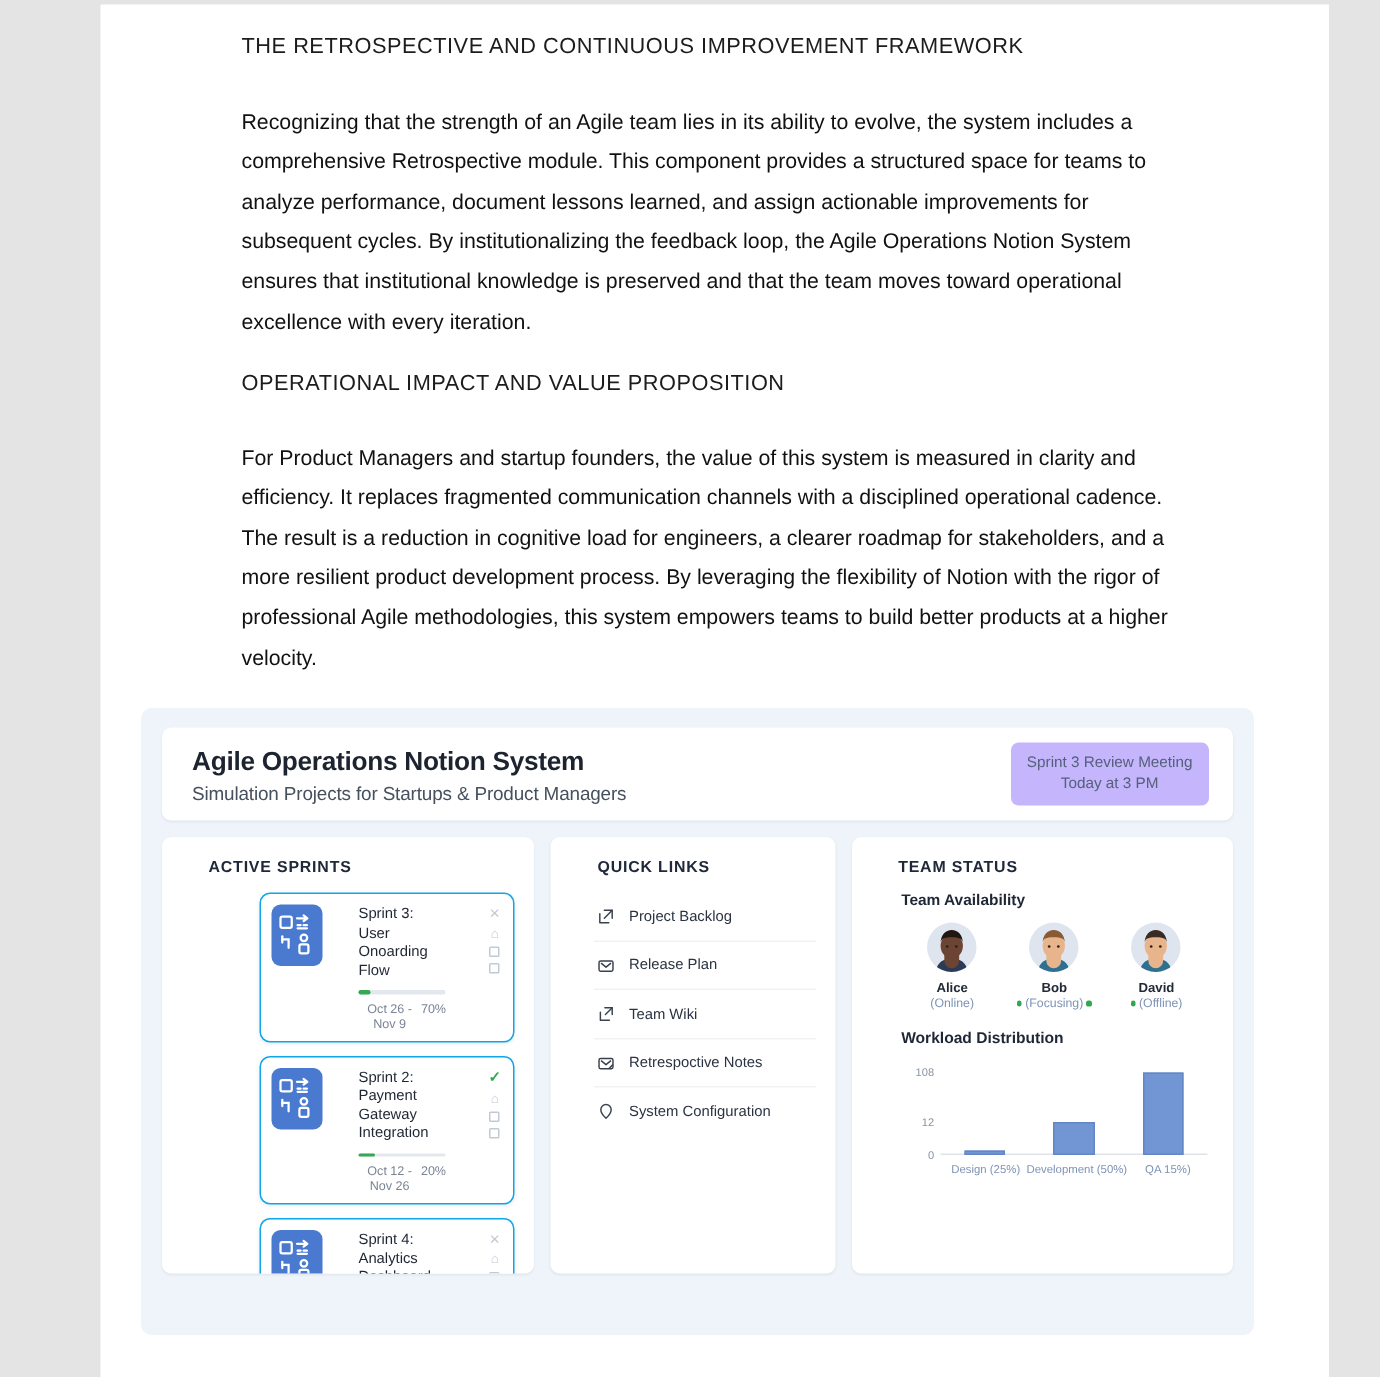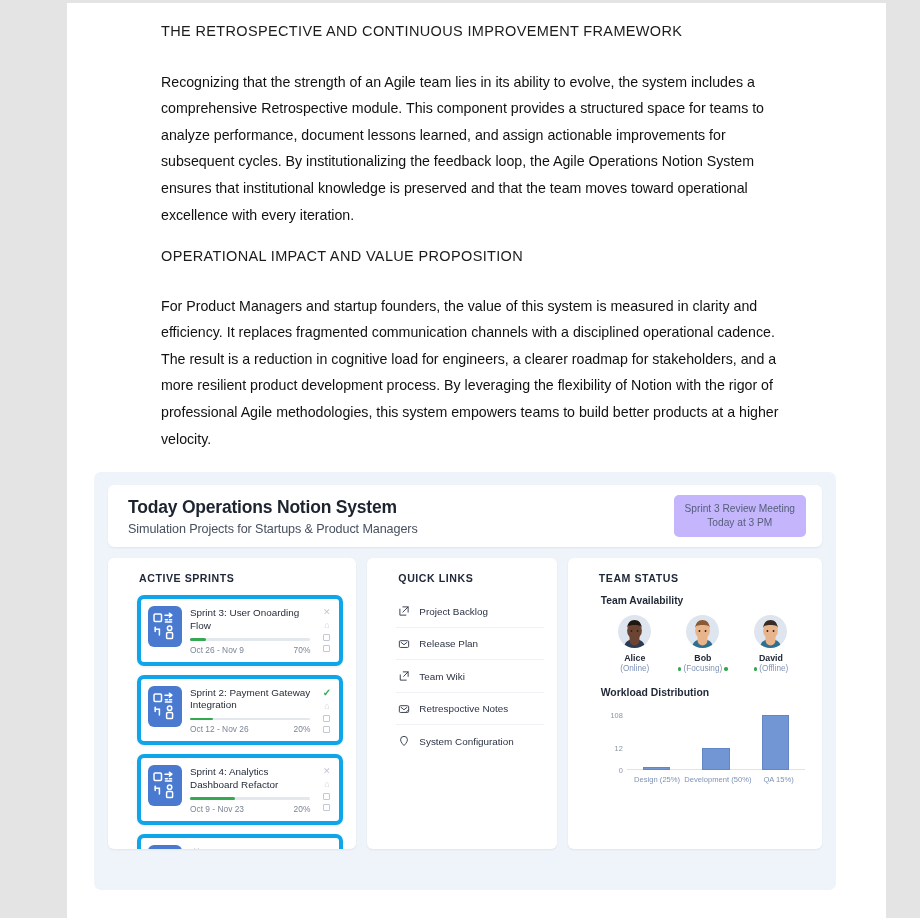--- a/index.html
+++ b/index.html
@@ -55,23 +55,23 @@
   .col-b{width:150px;height:278px;}
   .col-c{width:216px;height:278px;}
 
   .col-title{
     font-size:10.6px;font-weight:bold;color:#20293a;
     letter-spacing:.55px;margin:1px 0 11px 2px;
   }
 
   
   .sprint{
-    background:#fff;border:4px solid #0ea5e9;border-radius:7px;
+    background:#fff;border:1px solid #0ea5e9;border-radius:7px;
     box-shadow:0 1px 3px rgba(40,60,100,.09);
-    margin-bottom:9px;padding:7px 6px 7px 7px;display:flex;gap:8px;position:relative;
+    margin-bottom:9px;padding:7px 6px 7px 7px;display:flex;gap:24px;position:relative;margin-left:36px;
   }
   .sp-icon{
     width:34px;height:41px;border-radius:6px;background:#4a7ad0;
     flex:0 0 34px;position:relative;
   }
   .sp-icon svg{position:absolute;left:5px;top:6px;}
   .sp-body{flex:1;min-width:0;padding-top:1px;}
   .sp-name{
     font-size:9.9px;color:#1f2633;line-height:12.5px;
     padding-right:2px;white-space:normal;
@@ -128,21 +128,21 @@
     <div class="para p1">Recognizing that the strength of an Agile team lies in its ability to evolve, the system includes a comprehensive Retrospective module. This component provides a structured space for teams to analyze performance, document lessons learned, and assign actionable improvements for subsequent cycles. By institutionalizing the feedback loop, the Agile Operations Notion System ensures that institutional knowledge is preserved and that the team moves toward operational excellence with every iteration.</div>
 
     <div class="h-sec" style="">OPERATIONAL IMPACT AND VALUE PROPOSITION</div>
     <div class="para p2">For Product Managers and startup founders, the value of this system is measured in clarity and efficiency. It replaces fragmented communication channels with a disciplined operational cadence. The result is a reduction in cognitive load for engineers, a clearer roadmap for stakeholders, and a more resilient product development process. By leveraging the flexibility of Notion with the rigor of professional Agile methodologies, this system empowers teams to build better products at a higher velocity.</div>
 
     <div class="dash">
       <div class="dash-inner">
 
         <div class="dash-header">
           <div>
-            <div class="dh-title">Today Operations Notion System</div>
+            <div class="dh-title">Agile Operations Notion System</div>
             <div class="dh-sub">Simulation Projects for Startups &amp; Product Managers</div>
           </div>
           <div class="dh-badge">
             <div>Sprint 3 Review Meeting</div>
             <div>Today at 3 PM</div>
           </div>
         </div>
 
         <div class="cols">
 

